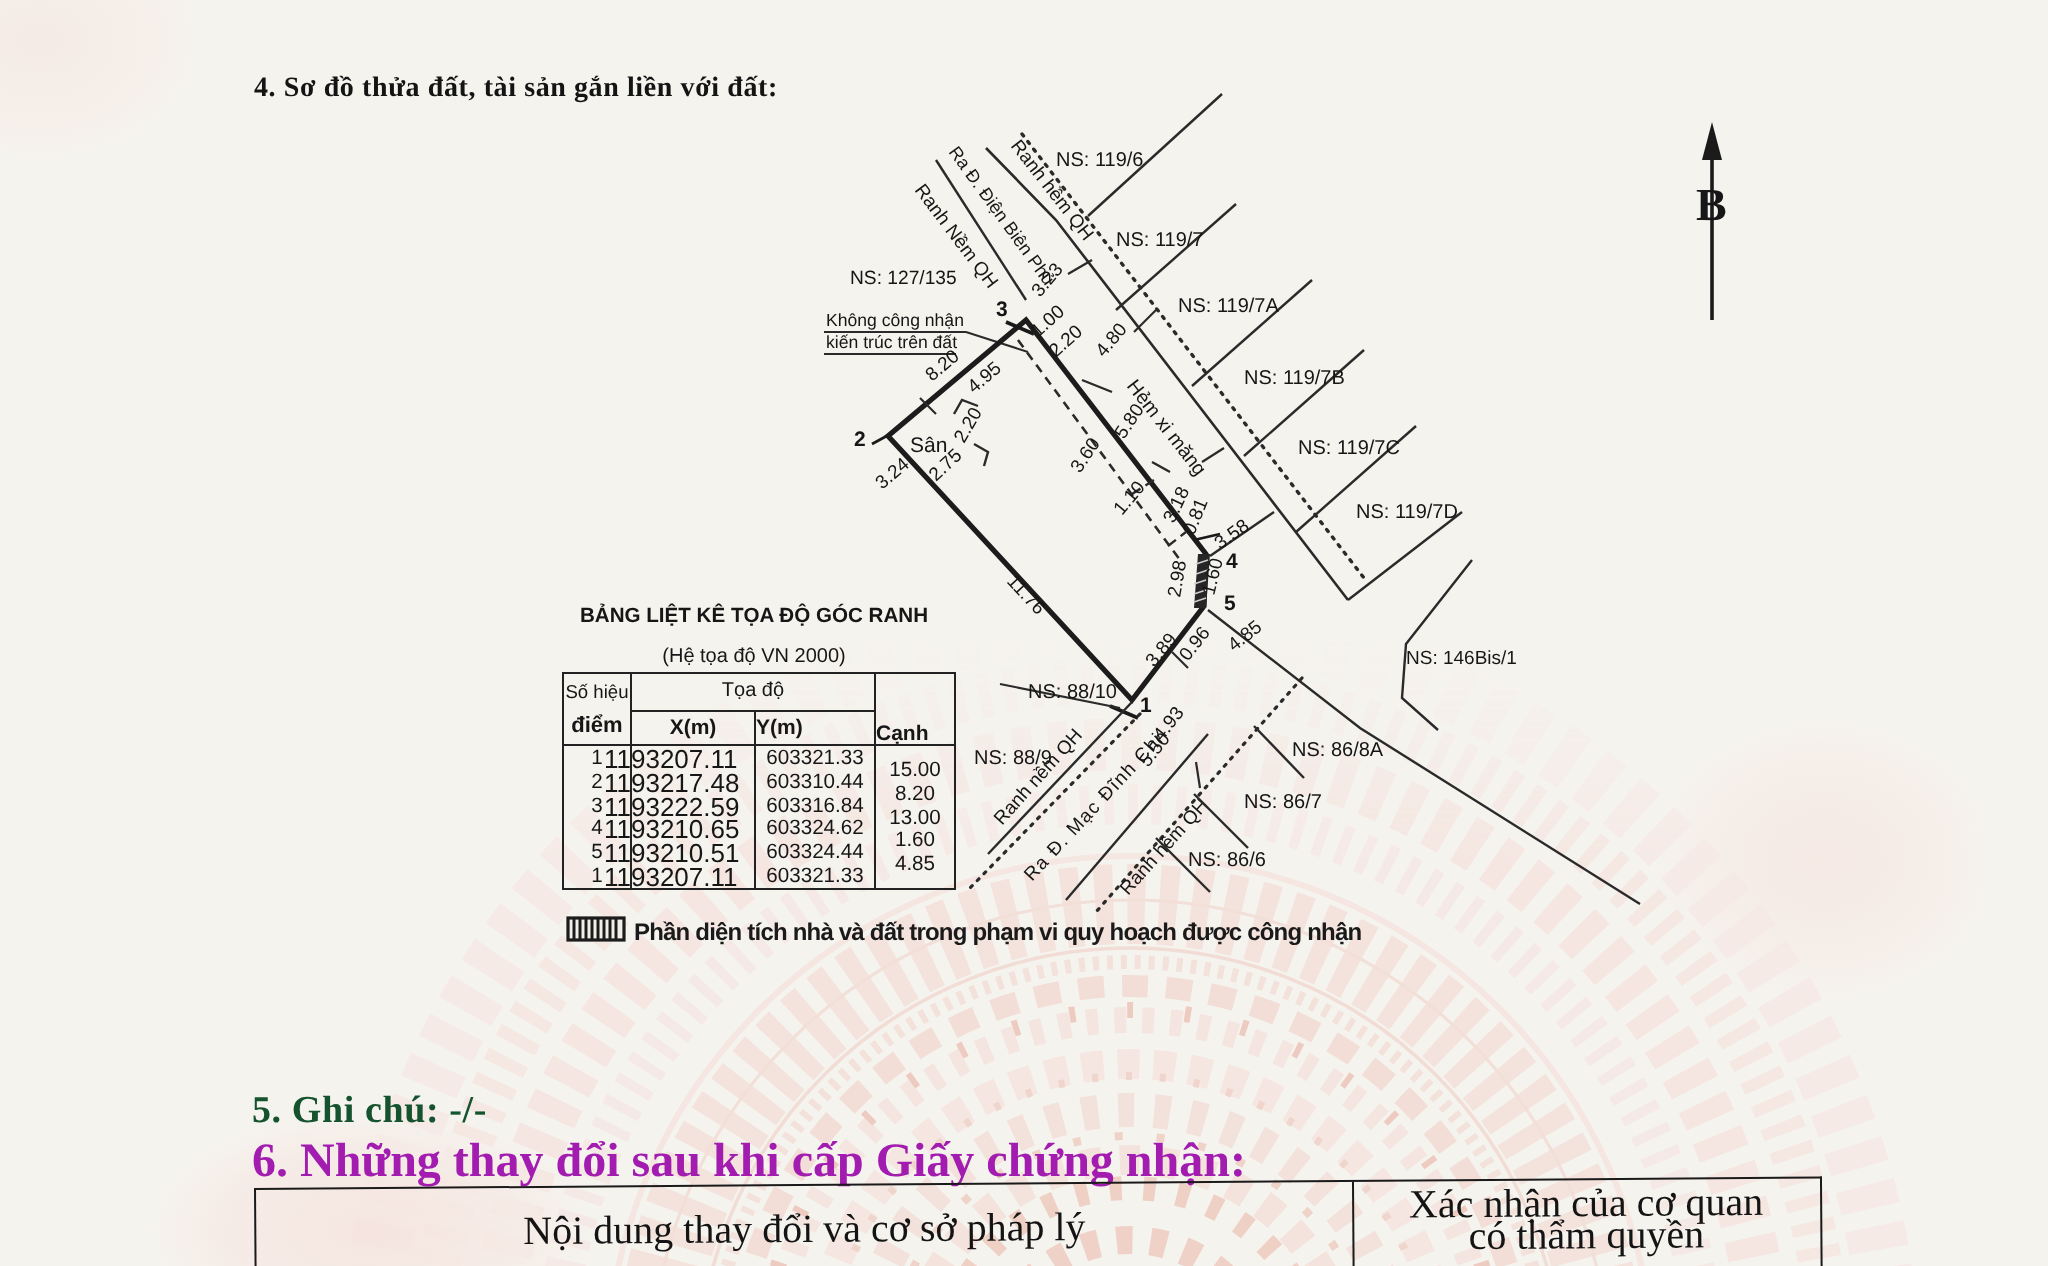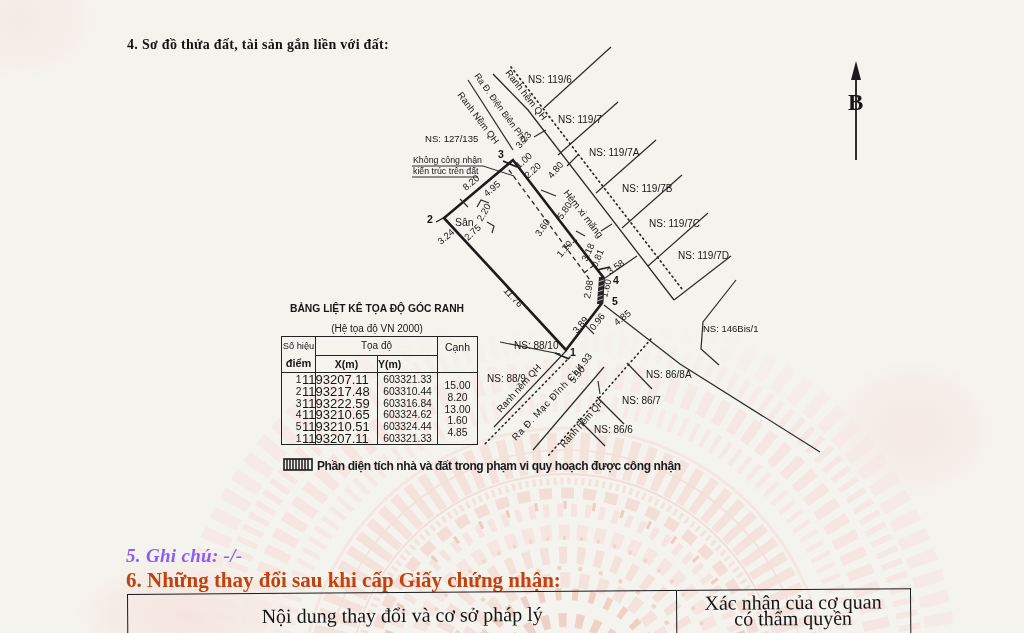--- a/index.html
+++ b/index.html
@@ -265,35 +265,35 @@
 
     <div class="abs" style="left:-4px;top:4px;width:41px;text-align:center;font-size:9.3px;font-weight:normal;white-space:nowrap;">Số hiệu</div>
     <div class="abs" style="left:0;top:20px;width:33px;text-align:center;font-size:11px;font-weight:bold;white-space:nowrap;">điểm</div>
 
     <div class="abs" style="left:34px;top:3px;width:121px;text-align:center;font-size:10px;font-weight:normal;">Tọa độ</div>
 
     <div class="abs" style="left:34px;top:21px;width:61px;text-align:center;font-size:10.5px;font-weight:bold;">X(m)</div>
 
     <div class="abs" style="left:96px;top:21px;width:59px;text-align:left;font-size:10.5px;font-weight:bold;">Y(m)</div>
 
-    <div class="abs" style="left:156px;top:4px;width:39px;text-align:center;font-size:10.5px;font-weight:normal;">Cạnh</div>
+    <div class="abs" style="left:156px;top:24px;width:39px;text-align:left;font-size:10.5px;font-weight:bold;">Cạnh</div>
 
     <div class="abs" style="left:0;top:37px;width:33px;text-align:center;font-size:10.3px;line-height:11.8px;">1<br>2<br>3<br>4<br>5<br>1</div>
 
     <div class="abs" style="left:20px;top:37px;width:61px;text-align:center;font-size:13px;line-height:11.8px;">1193207.11<br>1193217.48<br>1193222.59<br>1193210.65<br>1193210.51<br>1193207.11</div>
 
     <div class="abs" style="left:96px;top:37px;width:59px;text-align:center;font-size:10.3px;line-height:11.8px;">603321.33<br>603310.44<br>603316.84<br>603324.62<br>603324.44<br>603321.33</div>
 
     <div class="abs" style="left:156px;top:43px;width:39px;text-align:center;font-size:10.3px;line-height:11.8px;">15.00<br>8.20<br>13.00<br>1.60<br>4.85</div>
   </div>
 </div>
 
-<div class="abs serif" style="left:126px;top:545px;font-size:19px;font-weight:bold;color:#8b5cf6;letter-spacing:0.3px;font-style:italic;">5. Ghi chú: -/-</div>
-
-<div class="abs serif" style="left:126px;top:568px;font-size:21px;font-weight:bold;color:#c2410c;">6. Những thay đổi sau khi cấp Giấy chứng nhận:</div>
+<div class="abs serif" style="left:126px;top:545px;font-size:19px;font-weight:bold;color:#14532d;letter-spacing:0.3px;">5. Ghi chú: -/-</div>
+
+<div class="abs serif" style="left:126px;top:568px;font-size:24px;font-weight:bold;color:#a21caf;">6. Những thay đổi sau khi cấp Giấy chứng nhận:</div>
 
 <div class="abs" style="left:127px;top:594px;width:782px;height:45px;border:1.4px solid #1a1a1a;border-bottom:none;transform:rotate(-0.42deg);transform-origin:0 0;">
 
   <div class="abs" style="left:548px;top:0;width:1.4px;height:45px;background:#1a1a1a;"></div>
 
   <div class="abs serif" style="left:0;top:11px;width:548px;text-align:center;font-size:20px;color:#141414;">Nội dung thay đổi và cơ sở pháp lý</div>
 
   <div class="abs serif" style="left:549px;top:1px;width:232px;text-align:center;font-size:20px;color:#141414;">Xác nhận của cơ quan</div>
   <div class="abs serif" style="left:549px;top:17px;width:232px;text-align:center;font-size:20px;color:#141414;">có thẩm quyền</div>
 </div>

